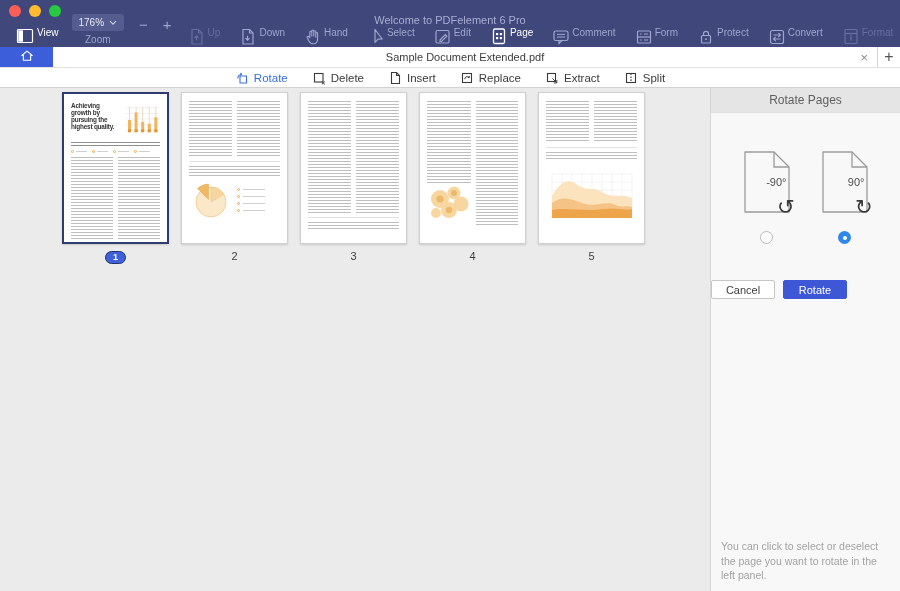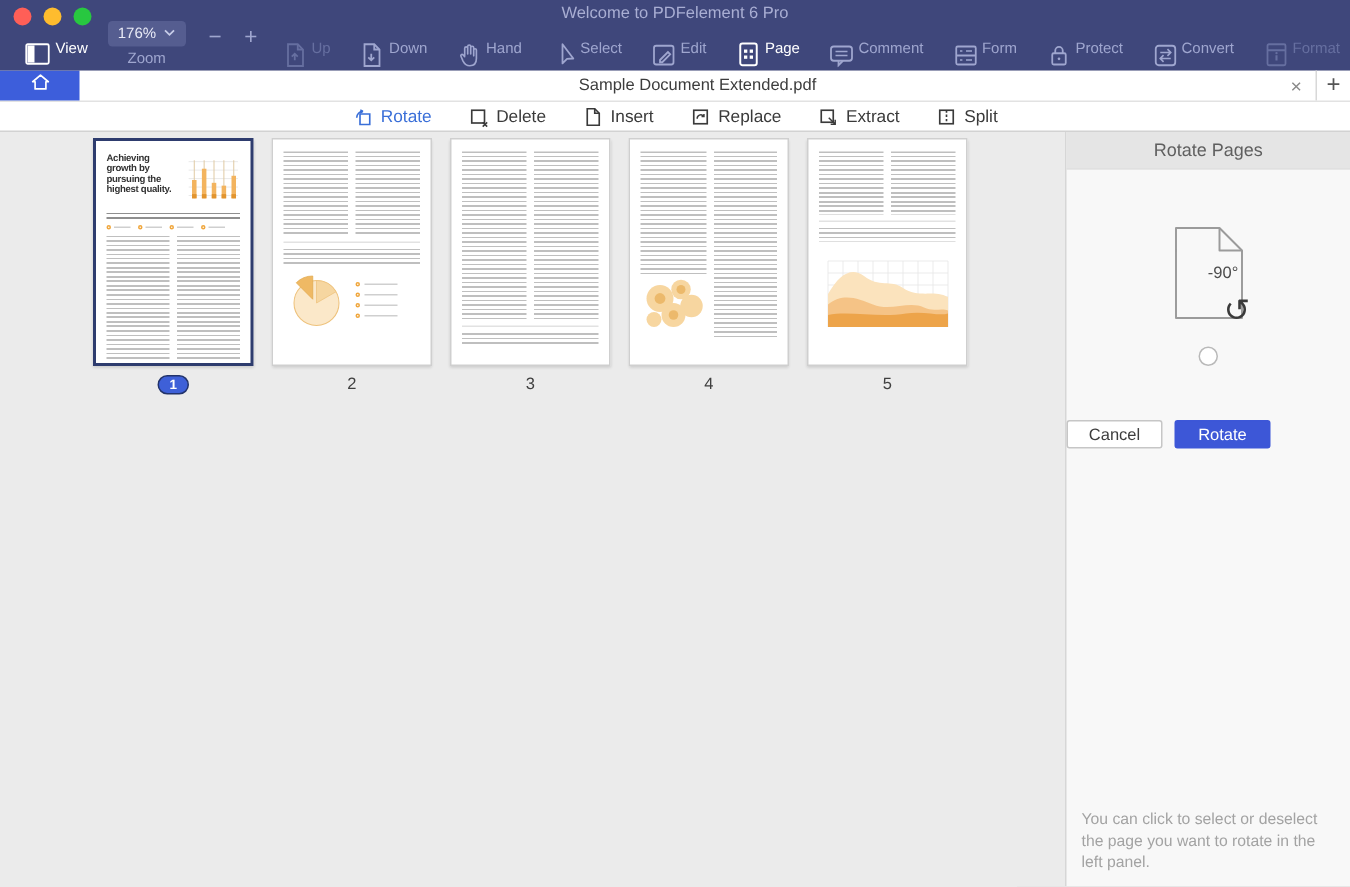--- a/index.html
+++ b/index.html
@@ -5,21 +5,21 @@
   * { box-sizing: border-box; margin: 0; padding: 0; }
   body { font-family: "Liberation Sans", sans-serif; background:#dcdcdc; }
   .app { width:900px; height:591px; position:relative; overflow:hidden; background:#ebebeb;
          font-family:"Liberation Sans", sans-serif; }
 
   
   .titlebar { position:relative; height:47px; background:#3f477b; }
   .traffic { position:absolute; top:5px; left:9px; display:flex; gap:8px; }
   .tl-dot { width:12px; height:12px; border-radius:50%; }
   .tl-red { background:#ff5f57; } .tl-yellow { background:#febc2e; } .tl-green { background:#28c840; }
-  .win-title { position:absolute; top:3px; left:0; right:0; text-align:center;
+  .win-title { position:absolute; top:14px; left:0; right:0; text-align:center;
                font-size:11px; color:#a9aed3; }
   .toolbar { position:absolute; left:6px; right:6px; bottom:2px; display:flex; align-items:flex-end; }
   .tool { display:flex; flex-direction:row; align-items:flex-start; gap:2px;
           color:#9fa6cf; padding:0 9px; cursor:default; }
   .tool svg { display:block; }
   .tool-label { font-size:10px; line-height:11px; white-space:nowrap; }
   .tool.active { color:#ffffff; }
   .tool.disabled { color:#666fa0; }
   .zoom-wrap { display:flex; align-items:flex-end; margin-left:4px; }
   .zoom-col { display:flex; flex-direction:column; align-items:center; gap:3px; }
@@ -544,20 +544,31 @@
             <svg width="52" height="64" viewBox="0 0 52 64" fill="none" stroke="#9b9b9b" stroke-width="1.3" stroke-linejoin="round">
               <path d="M4 2 H33 L48 17 V62 H4 Z"></path>
               <path d="M33 2 V17 H48"></path>
             </svg>
             <span class="opt-label">-90°</span>
             <span class="opt-arrow">↺</span>
           </div>
           <span class="radio off"></span>
         </div>
 
+        <div class="option">
+          <div class="opt-icon">
+            <svg width="52" height="64" viewBox="0 0 52 64" fill="none" stroke="#9b9b9b" stroke-width="1.3" stroke-linejoin="round">
+              <path d="M4 2 H33 L48 17 V62 H4 Z"></path>
+              <path d="M33 2 V17 H48"></path>
+            </svg>
+            <span class="opt-label">90°</span>
+            <span class="opt-arrow">↻</span>
+          </div>
+          <span class="radio on"></span>
+        </div>
       </div>
 
       <div class="panel-buttons">
         <div class="btn btn-cancel">Cancel</div>
         <div class="btn btn-rotate">Rotate</div>
       </div>
 
       <div class="panel-help">You can click to select or deselect the page you want to rotate in the left panel.</div>
     </div>
 

